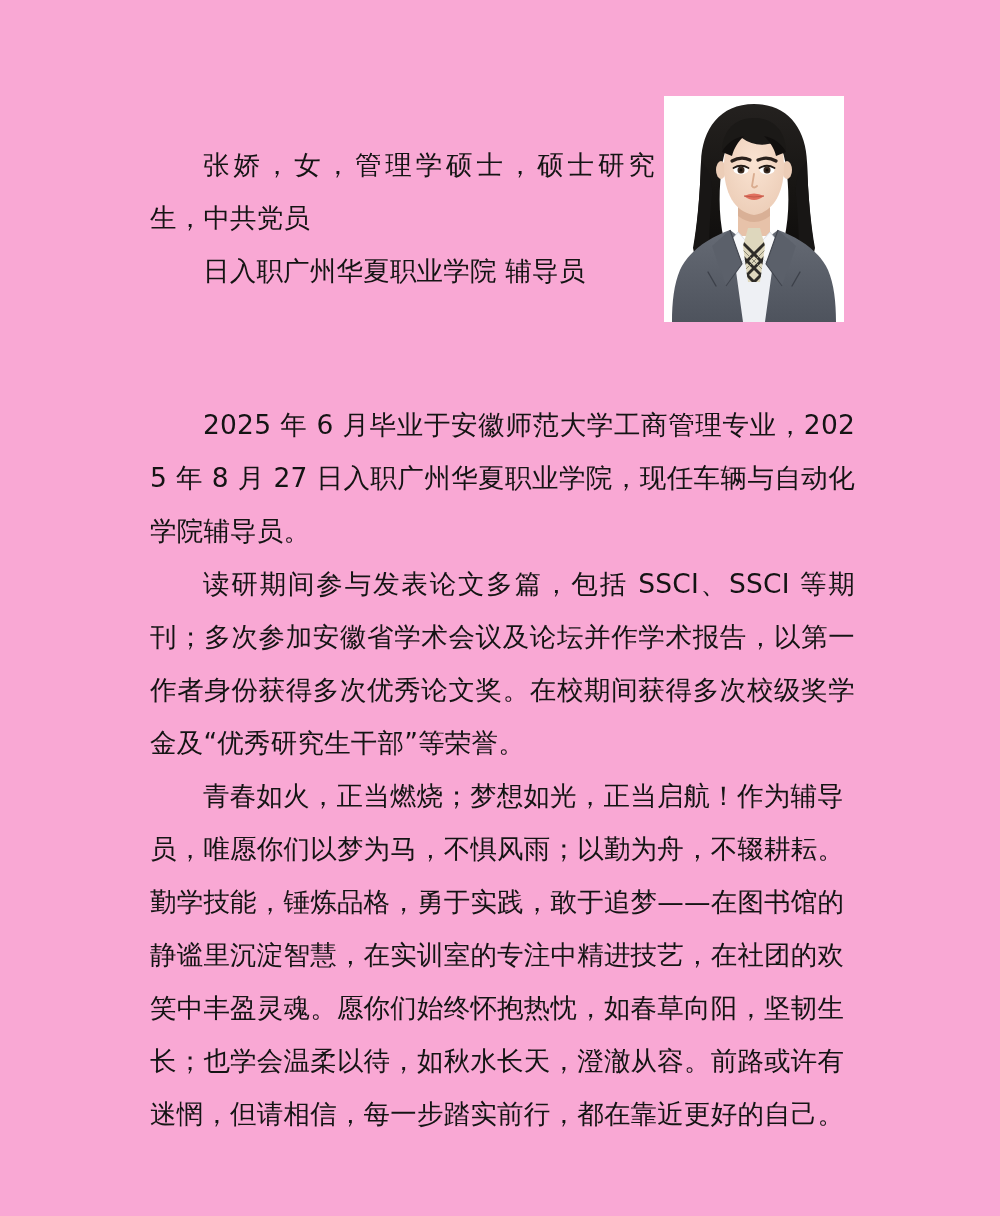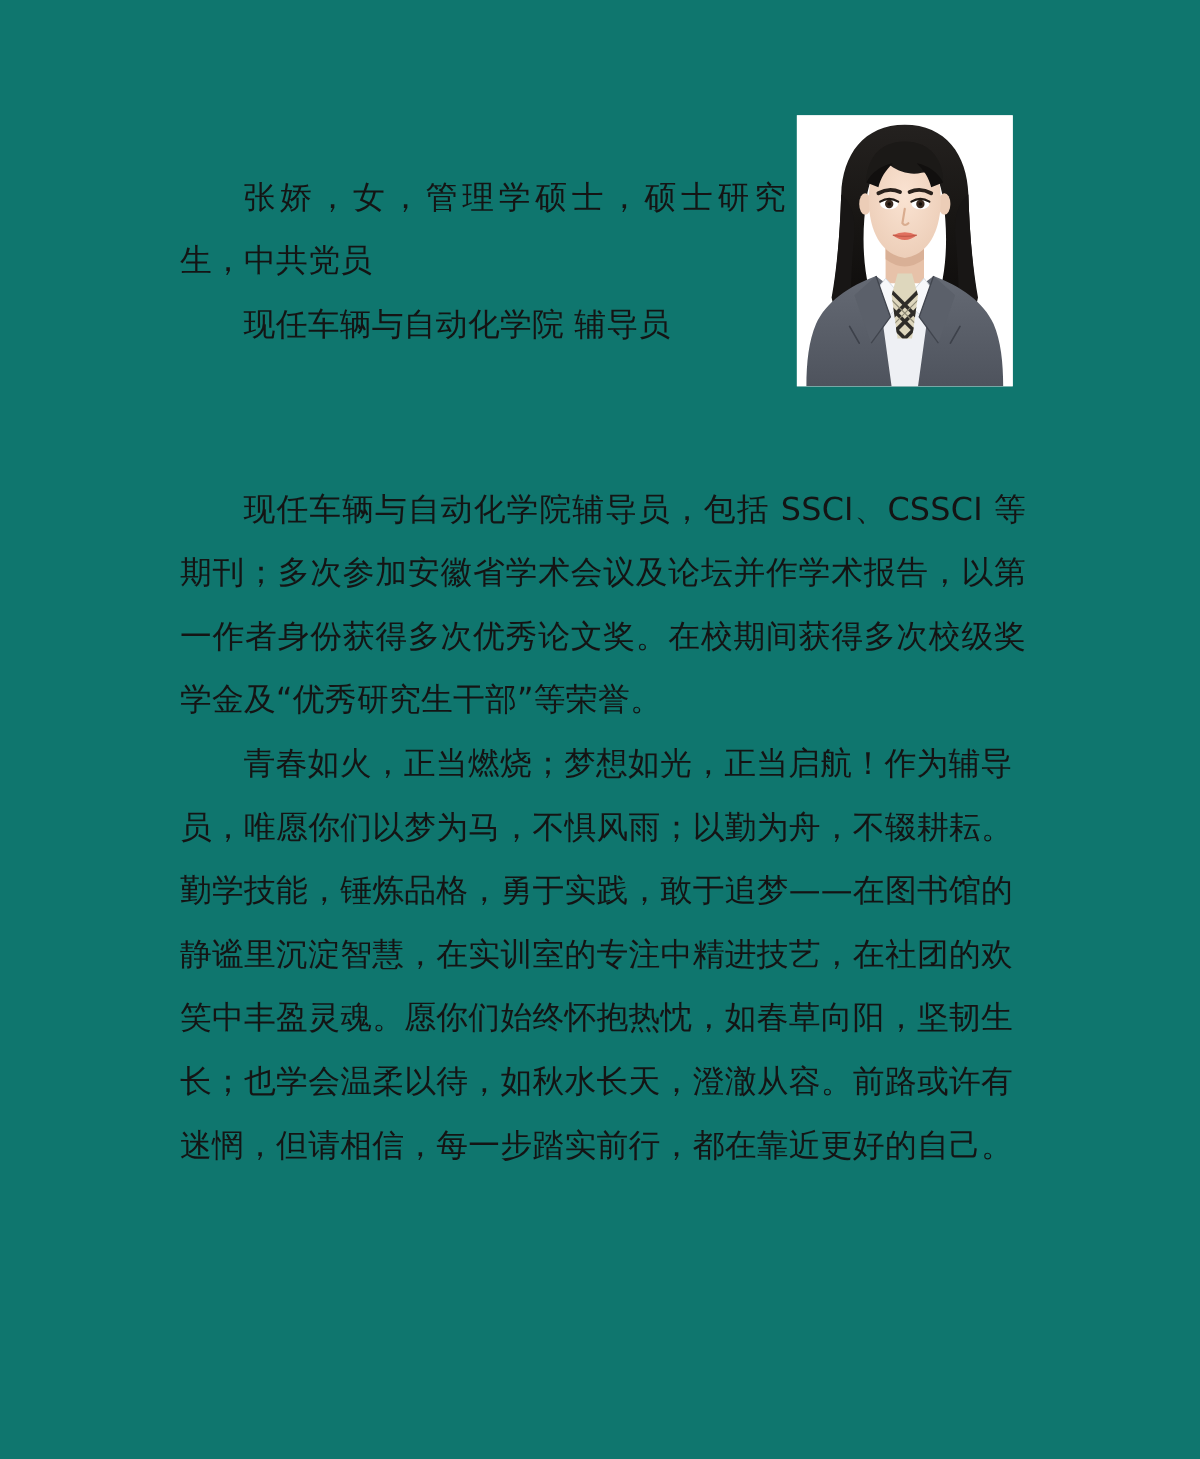--- a/index.html
+++ b/index.html
@@ -12,21 +12,21 @@
     height: 1216px;
     position: relative;
     overflow: hidden;
     font-family: "DejaVu Sans", "Liberation Sans", sans-serif;
     color: #1a1a1a;
   }
 
   .page {
     position: absolute;
     inset: 0;
-    background: #0f766e;
+    background: #f9a8d4;
     text-decoration: underline;
   }
 
   
   .photo-frame {
     position: absolute;
     left: 664px;
     top: 96px;
     width: 180px;
     height: 226px;
@@ -171,21 +171,22 @@
       <path d="M114 134 L102 168 L118 190 L132 150 Z" fill="#5b606a"></path>
       <path d="M66 134 L78 168 L62 190" fill="none" stroke="#41454e" stroke-width="1.1"></path>
       <path d="M114 134 L102 168 L118 190" fill="none" stroke="#41454e" stroke-width="1.1"></path>
       <path d="M44 176 L52 190" stroke="#3d414a" stroke-width="1.4" stroke-linecap="round"></path>
       <path d="M136 176 L128 190" stroke="#3d414a" stroke-width="1.4" stroke-linecap="round"></path>
     </svg>
   </div>
 
   <div class="header-block">
     <p class="para nowrap-head">张娇，女，管理学硕士，硕士研究生，中共党员</p>
-    <p class="para para-sp">现任车辆与自动化学院  辅导员</p>
+    <p class="para para-sp">日入职广州华夏职业学院  辅导员</p>
   </div>
 
   <div class="body-block">
-    <p class="para">现任车辆与自动化学院辅导员，包括 SSCI、CSSCI 等期刊；多次参加安徽省学术会议及论坛并作学术报告，以第一作者身份获得多次优秀论文奖。在校期间获得多次校级奖学金及“优秀研究生干部”等荣誉。</p>
+    <p class="para">2025 年 6 月毕业于安徽师范大学工商管理专业，2025 年 8 月 27 日入职广州华夏职业学院，现任车辆与自动化学院辅导员。</p>
+    <p class="para">读研期间参与发表论文多篇，包括 SSCI、SSCI 等期刊；多次参加安徽省学术会议及论坛并作学术报告，以第一作者身份获得多次优秀论文奖。在校期间获得多次校级奖学金及“优秀研究生干部”等荣誉。</p>
     <p class="para last">青春如火，正当燃烧；梦想如光，正当启航！作为辅导员，唯愿你们以梦为马，不惧风雨；以勤为舟，不辍耕耘。勤学技能，锤炼品格，勇于实践，敢于追梦——在图书馆的静谧里沉淀智慧，在实训室的专注中精进技艺，在社团的欢笑中丰盈灵魂。愿你们始终怀抱热忱，如春草向阳，坚韧生长；也学会温柔以待，如秋水长天，澄澈从容。前路或许有迷惘，但请相信，每一步踏实前行，都在靠近更好的自己。</p>
   </div>
 
 </div>
 
 </body></html>

